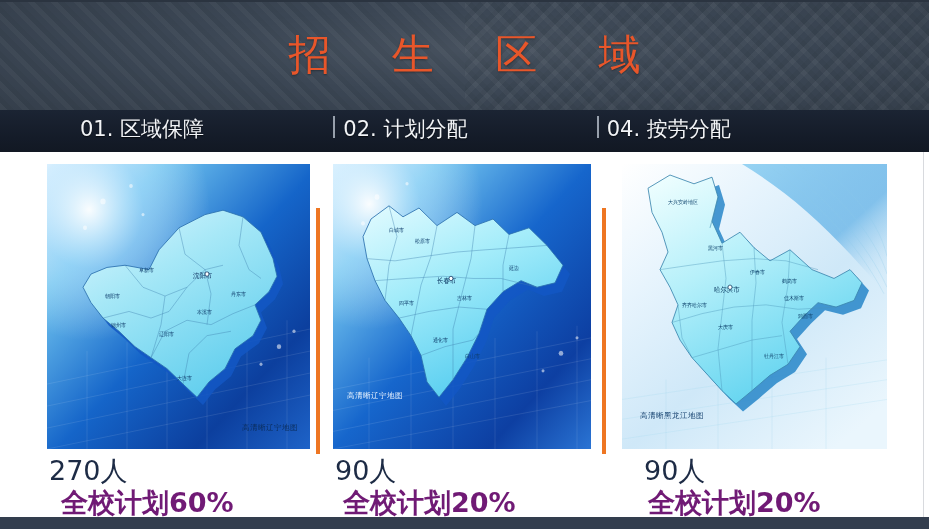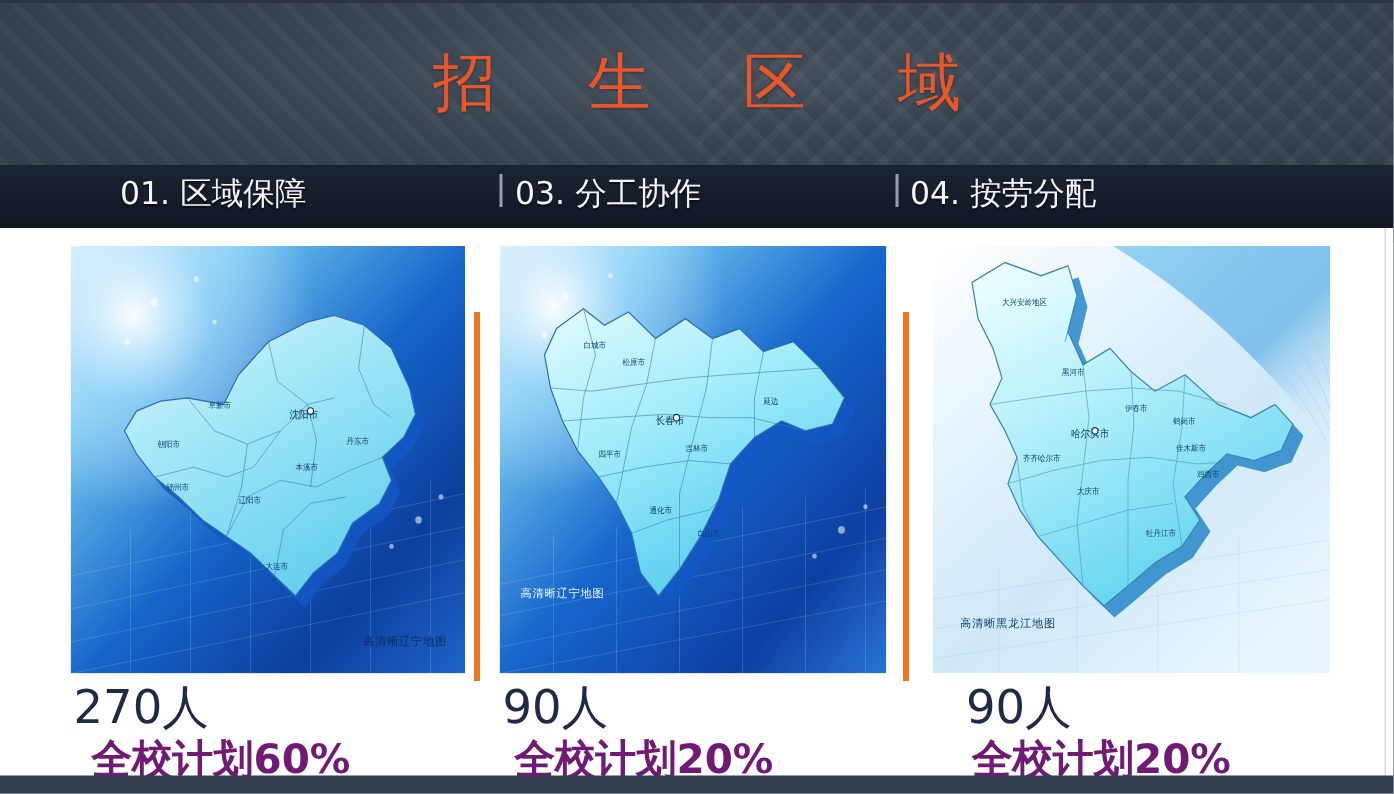--- a/index.html
+++ b/index.html
@@ -85,21 +85,21 @@
   .map-caption {
     position:absolute; font-size:7.5px; letter-spacing:.5px;
     font-family:"DejaVu Sans","Liberation Sans",sans-serif;
     pointer-events:none;
   }
   .cap-dark { color:#0b2d5c; }
   .cap-white { color:#eaf4ff; }
   .cap-blue  { color:#14406e; }
 
   .count {
-    margin-top:7px; font-size:31px; color:#1d2b45; line-height:1.08;
+    margin-top:7px; font-size:27px; color:#1d2b45; line-height:1.08;
     font-family:"DejaVu Sans","Liberation Sans",sans-serif;
     padding-left:2px;
   }
   .plan {
     margin-top:3px; font-size:27px; color:#701a75; font-weight:bold;
     line-height:1.1; padding-left:14px;
     font-family:"DejaVu Sans","Liberation Sans",sans-serif;
   }
   .col3 .count { padding-left:22px; }
   .col3 .plan  { padding-left:26px; }
@@ -131,26 +131,26 @@
 
   <div class="navbar">
     <div class="nav-inner">
 
       <div class="nav-item">
         <span class="num">01.</span>
         <span>区域保障</span>
         <span class="nav-sep"></span>
       </div>
 
-
       <div class="nav-item">
-        <span class="num">03.</span>
-        <span>分工协作</span>
+        <span class="num">02.</span>
+        <span>计划分配</span>
         <span class="nav-sep"></span>
       </div>
+
 
       <div class="nav-item">
         <span class="num">04.</span>
         <span>按劳分配</span>
       </div>
 
     </div>
   </div>
 
   <div class="content">

